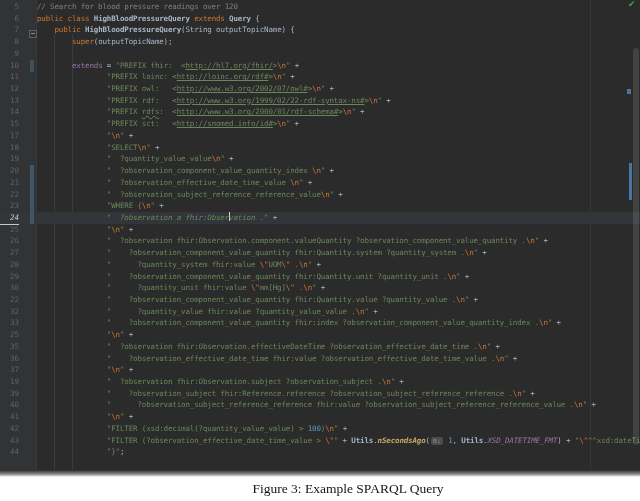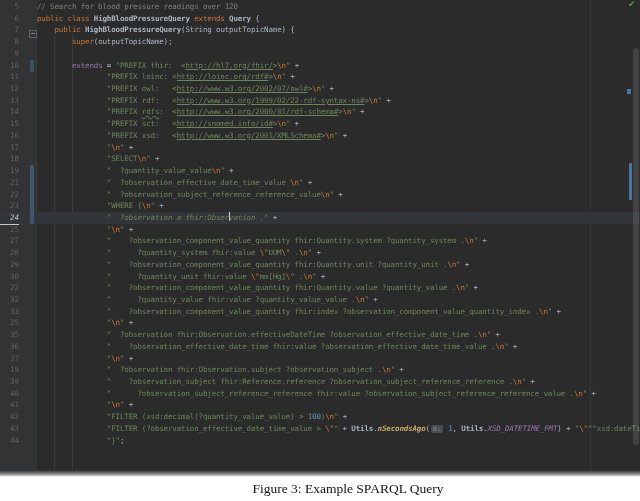--- a/index.html
+++ b/index.html
@@ -68,29 +68,30 @@
         <div class="row"><span class="ln">6</span><span class="code"><span class="t-kw">public class </span><span class="t-clsb">HighBloodPressureQuery</span><span class="t-kw"> extends </span><span class="t-clsb">Query</span><span class="t-def"> {</span></span></div>
         <div class="row"><span class="ln">7</span><span class="code"><span class="t-def">    </span><span class="t-kw">public </span><span class="t-clsb">HighBloodPressureQuery</span><span class="t-def">(</span><span class="t-cls">String</span><span class="t-def"> outputTopicName) {</span></span></div>
         <div class="row"><span class="ln">8</span><span class="code"><span class="t-def">        </span><span class="t-kw">super</span><span class="t-def">(outputTopicName);</span></span></div>
         <div class="row"><span class="ln">9</span><span class="code"></span></div>
         <div class="row"><span class="ln">10</span><span class="code"><span class="t-def">        </span><span class="t-fld">extends</span><span class="t-def"> = </span><span class="t-str">"PREFIX fhir:  &lt;</span><span class="t-url">http://hl7.org/fhir/</span><span class="t-str">&gt;</span><span class="t-esc">\n</span><span class="t-str">"</span><span class="t-def"> +</span></span></div>
         <div class="row"><span class="ln">11</span><span class="code"><span class="t-def">                </span><span class="t-str">"PREFIX loinc: &lt;</span><span class="t-url">http://loinc.org/rdf#</span><span class="t-str">&gt;</span><span class="t-esc">\n</span><span class="t-str">"</span><span class="t-def"> +</span></span></div>
         <div class="row"><span class="ln">12</span><span class="code"><span class="t-def">                </span><span class="t-str">"PREFIX owl:   &lt;</span><span class="t-url">http://www.w3.org/2002/07/owl#</span><span class="t-str">&gt;</span><span class="t-esc">\n</span><span class="t-str">"</span><span class="t-def"> +</span></span></div>
         <div class="row"><span class="ln">13</span><span class="code"><span class="t-def">                </span><span class="t-str">"PREFIX rdf:   &lt;</span><span class="t-url">http://www.w3.org/1999/02/22-rdf-syntax-ns#</span><span class="t-str">&gt;</span><span class="t-esc">\n</span><span class="t-str">"</span><span class="t-def"> +</span></span></div>
         <div class="row"><span class="ln">14</span><span class="code"><span class="t-def">                </span><span class="t-str">"PREFIX </span><span class="t-typo">rdfs</span><span class="t-str">:  &lt;</span><span class="t-url">http://www.w3.org/2000/01/rdf-schema#</span><span class="t-str">&gt;</span><span class="t-esc">\n</span><span class="t-str">"</span><span class="t-def"> +</span></span></div>
         <div class="row"><span class="ln">15</span><span class="code"><span class="t-def">                </span><span class="t-str">"PREFIX sct:   &lt;</span><span class="t-url">http://snomed.info/id#</span><span class="t-str">&gt;</span><span class="t-esc">\n</span><span class="t-str">"</span><span class="t-def"> +</span></span></div>
-        <div class="row"><span class="ln">16</span><span class="code"><span class="t-def">                </span><span class="t-str">"PREFIX xsd:   &lt;</span><span class="t-url">http://www.w3.org/2001/XMLSchema#</span><span class="t-str">&gt;</span><span class="t-esc">\n</span><span class="t-str">"</span><span class="t-def"> +</span></span></div>
         <div class="row"><span class="ln">17</span><span class="code"><span class="t-def">                </span><span class="t-str">"</span><span class="t-esc">\n</span><span class="t-str">"</span><span class="t-def"> +</span></span></div>
         <div class="row"><span class="ln">18</span><span class="code"><span class="t-def">                </span><span class="t-str">"SELECT</span><span class="t-esc">\n</span><span class="t-str">"</span><span class="t-def"> +</span></span></div>
         <div class="row"><span class="ln">19</span><span class="code"><span class="t-def">                </span><span class="t-str">"  ?quantity_value_value</span><span class="t-esc">\n</span><span class="t-str">"</span><span class="t-def"> +</span></span></div>
+        <div class="row"><span class="ln">20</span><span class="code"><span class="t-def">                </span><span class="t-str">"  ?observation_component_value_quantity_index </span><span class="t-esc">\n</span><span class="t-str">"</span><span class="t-def"> +</span></span></div>
         <div class="row"><span class="ln">21</span><span class="code"><span class="t-def">                </span><span class="t-str">"  ?observation_effective_date_time_value </span><span class="t-esc">\n</span><span class="t-str">"</span><span class="t-def"> +</span></span></div>
         <div class="row"><span class="ln">22</span><span class="code"><span class="t-def">                </span><span class="t-str">"  ?observation_subject_reference_reference_value</span><span class="t-esc">\n</span><span class="t-str">"</span><span class="t-def"> +</span></span></div>
         <div class="row"><span class="ln">23</span><span class="code"><span class="t-def">                </span><span class="t-str">"WHERE {</span><span class="t-esc">\n</span><span class="t-str">"</span><span class="t-def"> +</span></span></div>
         <div class="row active"><span class="ln">24</span><span class="code"><span class="t-def">                </span><span class="t-str">"  ?observation a fhir:Obser</span><span class="caret"></span><span class="t-str">vation ."</span><span class="t-def"> +</span></span></div>
         <div class="row"><span class="ln">25</span><span class="code"><span class="t-def">                </span><span class="t-str">"</span><span class="t-esc">\n</span><span class="t-str">"</span><span class="t-def"> +</span></span></div>
+        <div class="row"><span class="ln">26</span><span class="code"><span class="t-def">                </span><span class="t-str">"  ?observation fhir:Observation.component.valueQuantity ?observation_component_value_quantity .</span><span class="t-esc">\n</span><span class="t-str">"</span><span class="t-def"> +</span></span></div>
         <div class="row"><span class="ln">27</span><span class="code"><span class="t-def">                </span><span class="t-str">"    ?observation_component_value_quantity fhir:Quantity.system ?quantity_system .</span><span class="t-esc">\n</span><span class="t-str">"</span><span class="t-def"> +</span></span></div>
         <div class="row"><span class="ln">28</span><span class="code"><span class="t-def">                </span><span class="t-str">"      ?quantity_system fhir:value </span><span class="t-esc">\"</span><span class="t-str">UOM</span><span class="t-esc">\"</span><span class="t-str"> .</span><span class="t-esc">\n</span><span class="t-str">"</span><span class="t-def"> +</span></span></div>
         <div class="row"><span class="ln">29</span><span class="code"><span class="t-def">                </span><span class="t-str">"    ?observation_component_value_quantity fhir:Quantity.unit ?quantity_unit .</span><span class="t-esc">\n</span><span class="t-str">"</span><span class="t-def"> +</span></span></div>
         <div class="row"><span class="ln">30</span><span class="code"><span class="t-def">                </span><span class="t-str">"      ?quantity_unit fhir:value </span><span class="t-esc">\"</span><span class="t-str">mm[Hg]</span><span class="t-esc">\"</span><span class="t-str"> .</span><span class="t-esc">\n</span><span class="t-str">"</span><span class="t-def"> +</span></span></div>
         <div class="row"><span class="ln">22</span><span class="code"><span class="t-def">                </span><span class="t-str">"    ?observation_component_value_quantity fhir:Quantity.value ?quantity_value .</span><span class="t-esc">\n</span><span class="t-str">"</span><span class="t-def"> +</span></span></div>
         <div class="row"><span class="ln">32</span><span class="code"><span class="t-def">                </span><span class="t-str">"      ?quantity_value fhir:value ?quantity_value_value .</span><span class="t-esc">\n</span><span class="t-str">"</span><span class="t-def"> +</span></span></div>
         <div class="row"><span class="ln">33</span><span class="code"><span class="t-def">                </span><span class="t-str">"    ?observation_component_value_quantity fhir:index ?observation_component_value_quantity_index .</span><span class="t-esc">\n</span><span class="t-str">"</span><span class="t-def"> +</span></span></div>
         <div class="row"><span class="ln">25</span><span class="code"><span class="t-def">                </span><span class="t-str">"</span><span class="t-esc">\n</span><span class="t-str">"</span><span class="t-def"> +</span></span></div>
         <div class="row"><span class="ln">35</span><span class="code"><span class="t-def">                </span><span class="t-str">"  ?observation fhir:Observation.effectiveDateTime ?observation_effective_date_time .</span><span class="t-esc">\n</span><span class="t-str">"</span><span class="t-def"> +</span></span></div>
         <div class="row"><span class="ln">36</span><span class="code"><span class="t-def">                </span><span class="t-str">"    ?observation_effective_date_time fhir:value ?observation_effective_date_time_value .</span><span class="t-esc">\n</span><span class="t-str">"</span><span class="t-def"> +</span></span></div>

